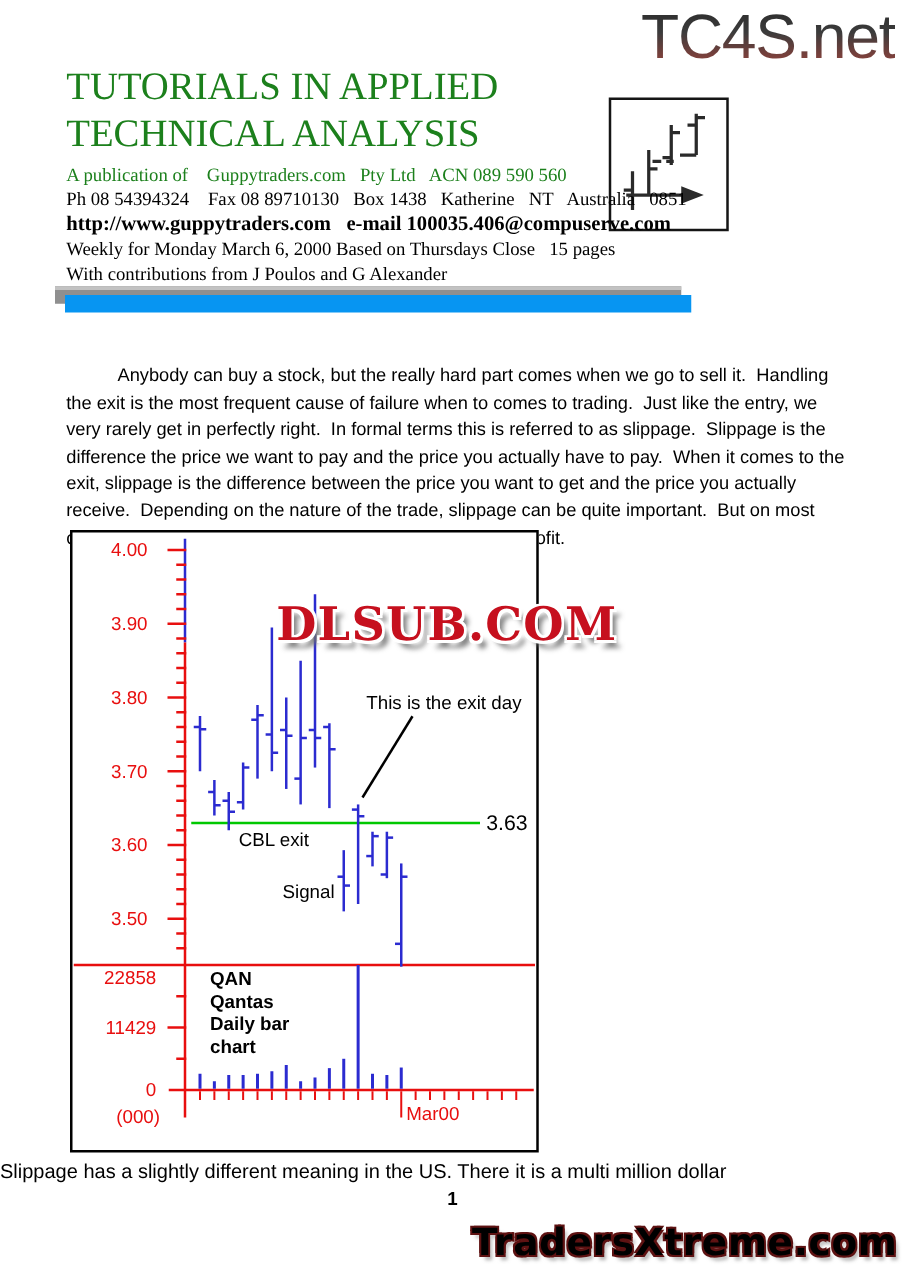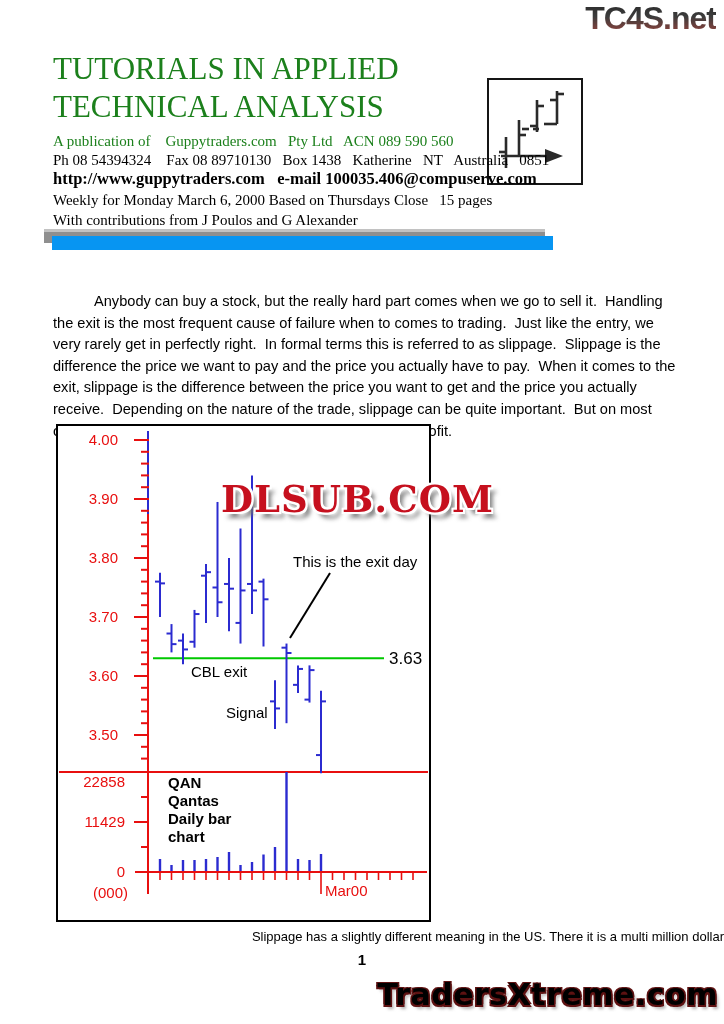--- a/index.html
+++ b/index.html
@@ -2,22 +2,22 @@
 <html><head>
 <meta charset="utf-8">
 <style>
   html,body{margin:0;padding:0;background:#ffffff;}
   .page{position:relative;width:724px;height:1024px;background:#fff;overflow:hidden;
         font-family:"Liberation Sans",sans-serif;color:#000;}
   .abs{position:absolute;}
   .pre{white-space:pre-wrap;}
 
   
-  .tc4s{top:0px;right:8px;font-family:"Liberation Sans",sans-serif;font-weight:bold;
-        font-size:32px;letter-spacing:-1px;
+  .tc4s{top:0px;right:8px;font-family:"Liberation Sans",sans-serif;font-weight:normal;
+        font-size:50px;letter-spacing:-1px;
         background:linear-gradient(180deg,#2e2e2e 15%,#3c3c3c 45%,#8e423c 88%);
         -webkit-background-clip:text;background-clip:text;color:transparent;}
 
   
   .title{left:53px;top:50px;font-family:"Liberation Serif",serif;font-weight:normal;
          font-size:31px;line-height:38px;color:#1c801c;}
   .publine{left:53px;font-family:"Liberation Serif",serif;font-size:15px;}
   .green{color:#1c801c;}
   .webline{left:53px;font-family:"Liberation Serif",serif;font-size:16.5px;font-weight:bold;text-align:right;}
 
@@ -31,21 +31,21 @@
 
   
   .chart-frame{left:56px;top:424px;width:371px;height:494px;border:2px solid #000;background:#fff;}
 
   .dlsub{left:221px;top:477px;z-index:6;font-family:"DejaVu Serif",serif;font-weight:bold;
          font-size:37px;letter-spacing:1px;color:#c6101e;white-space:nowrap;
          text-shadow:-2px 0 0 #fff,2px 0 0 #fff,0 -2px 0 #fff,0 2px 0 #fff,
                      -2px -2px 0 #fff,2px -2px 0 #fff,-2px 2px 0 #fff,2px 2px 0 #fff,
                      5px 6px 4px rgba(110,110,110,0.85);text-align:right;}
 
-  .footer-line{left:0;top:929px;width:724px;text-align:right;font-size:13px;}
+  .footer-line{left:0;top:929px;width:724px;text-align:left;font-size:16px;}
   .page-num{left:0;top:951px;width:724px;text-align:center;font-size:15px;font-weight:bold;}
 
   .tradersx{right:6px;top:977px;font-family:"DejaVu Sans",sans-serif;font-weight:bold;
             font-size:30px;letter-spacing:0.5px;color:#000000;white-space:nowrap;
             text-shadow:-1.5px -1.5px 0 #5e1212,1.5px -1.5px 0 #5e1212,
                         -1.5px 1.5px 0 #5e1212,1.5px 1.5px 0 #5e1212,
                         0 0 6px #ffffff,3px 4px 3px rgba(120,120,120,0.6);}
 </style>
 </head>
 <body>

